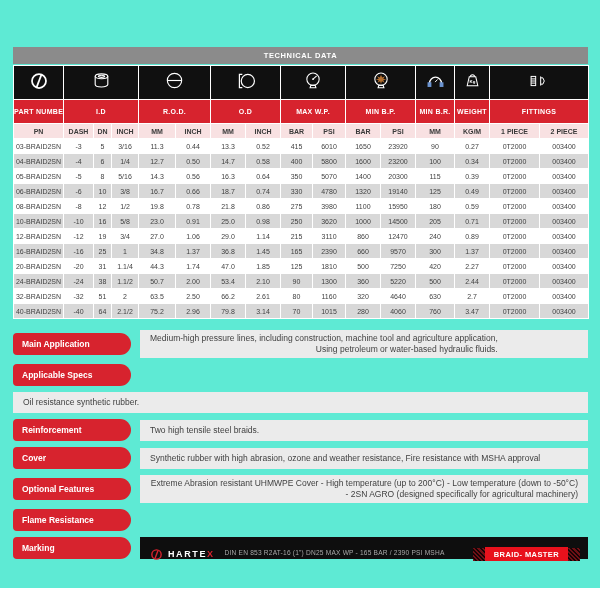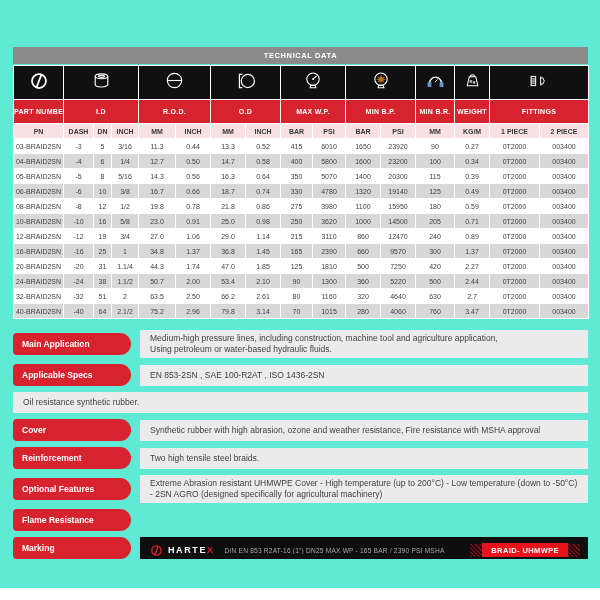--- a/index.html
+++ b/index.html
@@ -9,29 +9,29 @@
   .tech-bar{height:17px;line-height:17px;background:#8b8b8b;color:#fff;text-align:center;
     font-size:7.5px;font-weight:bold;letter-spacing:.6px;margin-bottom:1px;}
   table.spec-table{width:575px;border-collapse:collapse;table-layout:fixed;}
   table.spec-table th,table.spec-table td{border:1px solid #fff;padding:0;text-align:center;overflow:hidden;white-space:nowrap;}
   .icon-cell{background:#101010;height:33px;vertical-align:middle;}
   .group-cell{background:#d7232e;color:#fff;height:23px;font-size:7px;font-weight:bold;letter-spacing:.3px;}
   .sub-cell{background:#f8e1e2;color:#3a3a3a;height:14px;font-size:7px;font-weight:bold;}
   .data-cell{height:14px;font-size:7px;color:#3f3f3f;}
   tr.row-odd .data-cell{background:#ffffff;}
   tr.row-even .data-cell{background:#d8d8d8;}
-  .specs{margin-top:11px;}
+  .specs{margin-top:11px;text-align:right;}
   .spec-row{display:flex;align-items:center;margin-bottom:6px;}
   .pill{flex:0 0 118px;height:22px;background:#d7232e;border-radius:4px 11px 11px 4px;
     display:flex;align-items:center;padding-left:9px;box-sizing:border-box;color:#fff;
     font-size:8.5px;font-weight:bold;margin-right:9px;}
   .band{flex:1;background:#ebebeb;min-height:21px;display:flex;align-items:center;
     padding:3px 10px;box-sizing:border-box;font-size:8.5px;color:#3f3f3f;white-space:pre-line;line-height:1.3;}
-  .marking-band{flex:1;background:#0e0e0e;height:22px;display:flex;align-items:center;
-    padding:4px 8px 0 10px;box-sizing:border-box;}
+  .marking-band{flex:1;background:#0e0e0e;height:22px;display:flex;
+    padding:12px 8px 0 10px;box-sizing:border-box;}
   .logo-mark{display:flex;align-items:center;margin-right:5px;}
   .brand{font-size:9px;font-weight:bold;letter-spacing:1.6px;margin-right:10px;white-space:nowrap;}
   .brand .bw{color:#fff;}
   .brand .br{color:#d7232e;}
   .marking-text{flex:1;color:#a8a8a8;font-size:6.6px;letter-spacing:.2px;white-space:nowrap;overflow:hidden;}
   .badge-wrap{display:flex;align-items:center;}
   .hatch{width:12px;height:13px;background:repeating-linear-gradient(45deg,#6e1015 0 1.5px,#170305 1.5px 3px);}
   .badge{background:#e8111c;color:#fff;font-size:7.5px;font-weight:bold;padding:2.5px 9px;letter-spacing:.4px;white-space:nowrap;}
 </style>
 </head>
@@ -359,32 +359,31 @@
     </table>
 
     <div class="specs" id="specs">
         <div class="spec-row">
           <div class="pill">Main Application</div>
           <div class="band">Medium-high pressure lines, including construction, machine tool and agriculture application,
 Using petroleum or water-based hydraulic fluids.</div>
         </div>
         <div class="spec-row">
           <div class="pill">Applicable Specs</div>
-          <div class="band">EN 853-2SN , SAE 100-R2AT , ISO 1436-2SN</div>
         </div>
         <div class="spec-row">
           <div class="band">Oil resistance synthetic rubber.</div>
+        </div>
+        <div class="spec-row">
+          <div class="pill">Reinforcement</div>
+          <div class="band">Two high tensile steel braids.</div>
         </div>
         <div class="spec-row">
           <div class="pill">Cover</div>
           <div class="band">Synthetic rubber with high abrasion, ozone and weather resistance, Fire resistance with MSHA approval</div>
-        </div>
-        <div class="spec-row">
-          <div class="pill">Reinforcement</div>
-          <div class="band">Two high tensile steel braids.</div>
         </div>
         <div class="spec-row">
           <div class="pill">Optional Features</div>
           <div class="band">Extreme Abrasion resistant UHMWPE Cover - High temperature (up to 200°C) - Low temperature (down to -50°C) - 2SN AGRO (designed specifically for agricultural machinery)</div>
         </div>
         <div class="spec-row">
           <div class="pill">Flame Resistance</div>
         </div>
       </div>
 
@@ -394,20 +393,20 @@
         <span class="logo-mark">
           <svg width="13" height="13" viewBox="0 0 24 24" fill="none" stroke="#d7232e" stroke-width="2.6">
             <circle cx="12" cy="12" r="8.6"></circle>
               <path d="M14.8 4.6 L9.2 19.4"></path>
           </svg>
         </span>
         <span class="brand"><span class="bw">HARTE</span><span class="br">X</span></span>
         <span class="marking-text">DIN EN 853 R2AT-16  (1")  DN25 MAX WP - 165 BAR / 2390 PSI MSHA</span>
         <span class="badge-wrap">
             <span class="hatch"></span>
-            <span class="badge">BRAID- UHMWPE</span>
+            <span class="badge">BRAID- MASTER</span>
             <span class="hatch"></span>
           </span>
       </div>
     </div>
 
   </div>
 </div>
 
 </body></html>

